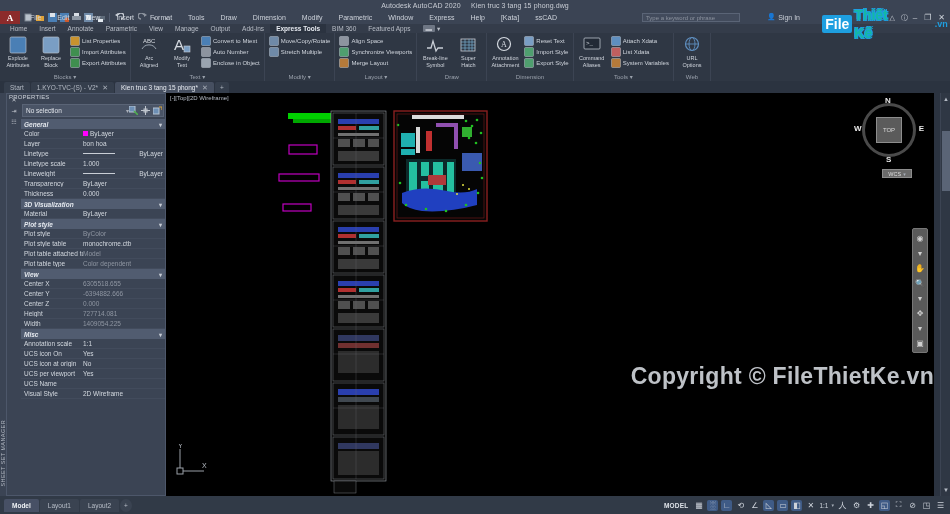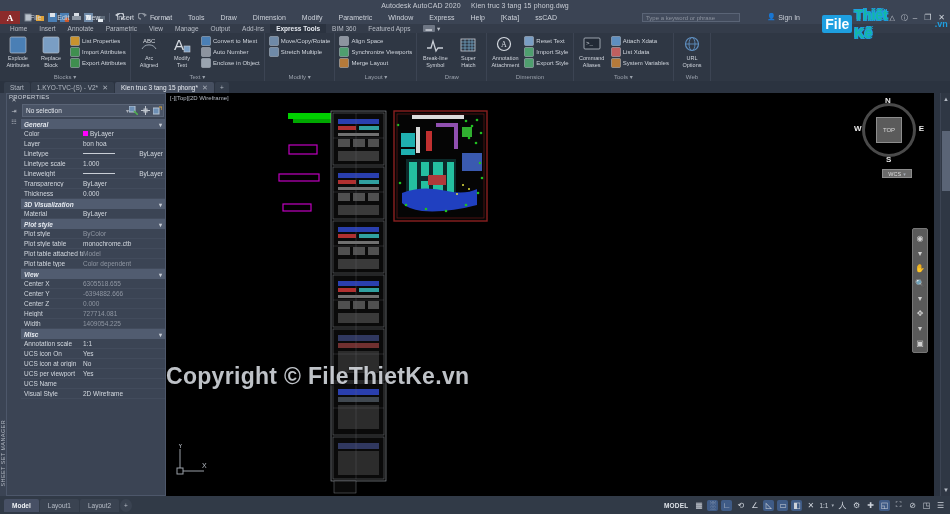--- a/index.html
+++ b/index.html
@@ -151,21 +151,21 @@
   .lineswatch { width:32px; height:1px; background:#c9ced6; display:inline-block; }
   .row .v .bl { margin-left:auto; }
 
   
   .canvas {
     position:absolute; top:93px; left:166px; width:768px; height:403px;
     background:#000; overflow:hidden;
   }
   .vplabel { position:absolute; top:2px; left:4px; font-size:6px; color:#b8bec8; }
   .watermark {
-    position:absolute; left:0; width:768px; top:270px; text-align:left;
+    position:absolute; left:0; width:768px; top:270px; text-align:right;
     font-size:23px; font-weight:bold; color:#d9dde3; opacity:.88;
     font-family:"Liberation Sans", sans-serif; letter-spacing:.3px;
     text-shadow:0 1px 2px rgba(0,0,0,.9);
   }
   .ucs { position:absolute; left:10px; bottom:18px; width:34px; height:34px; }
 
   
   .viewcube { position:absolute; right:12px; top:4px; width:66px; height:66px; }
   .vc-ring {
     position:absolute; left:6px; top:6px; width:54px; height:54px;

